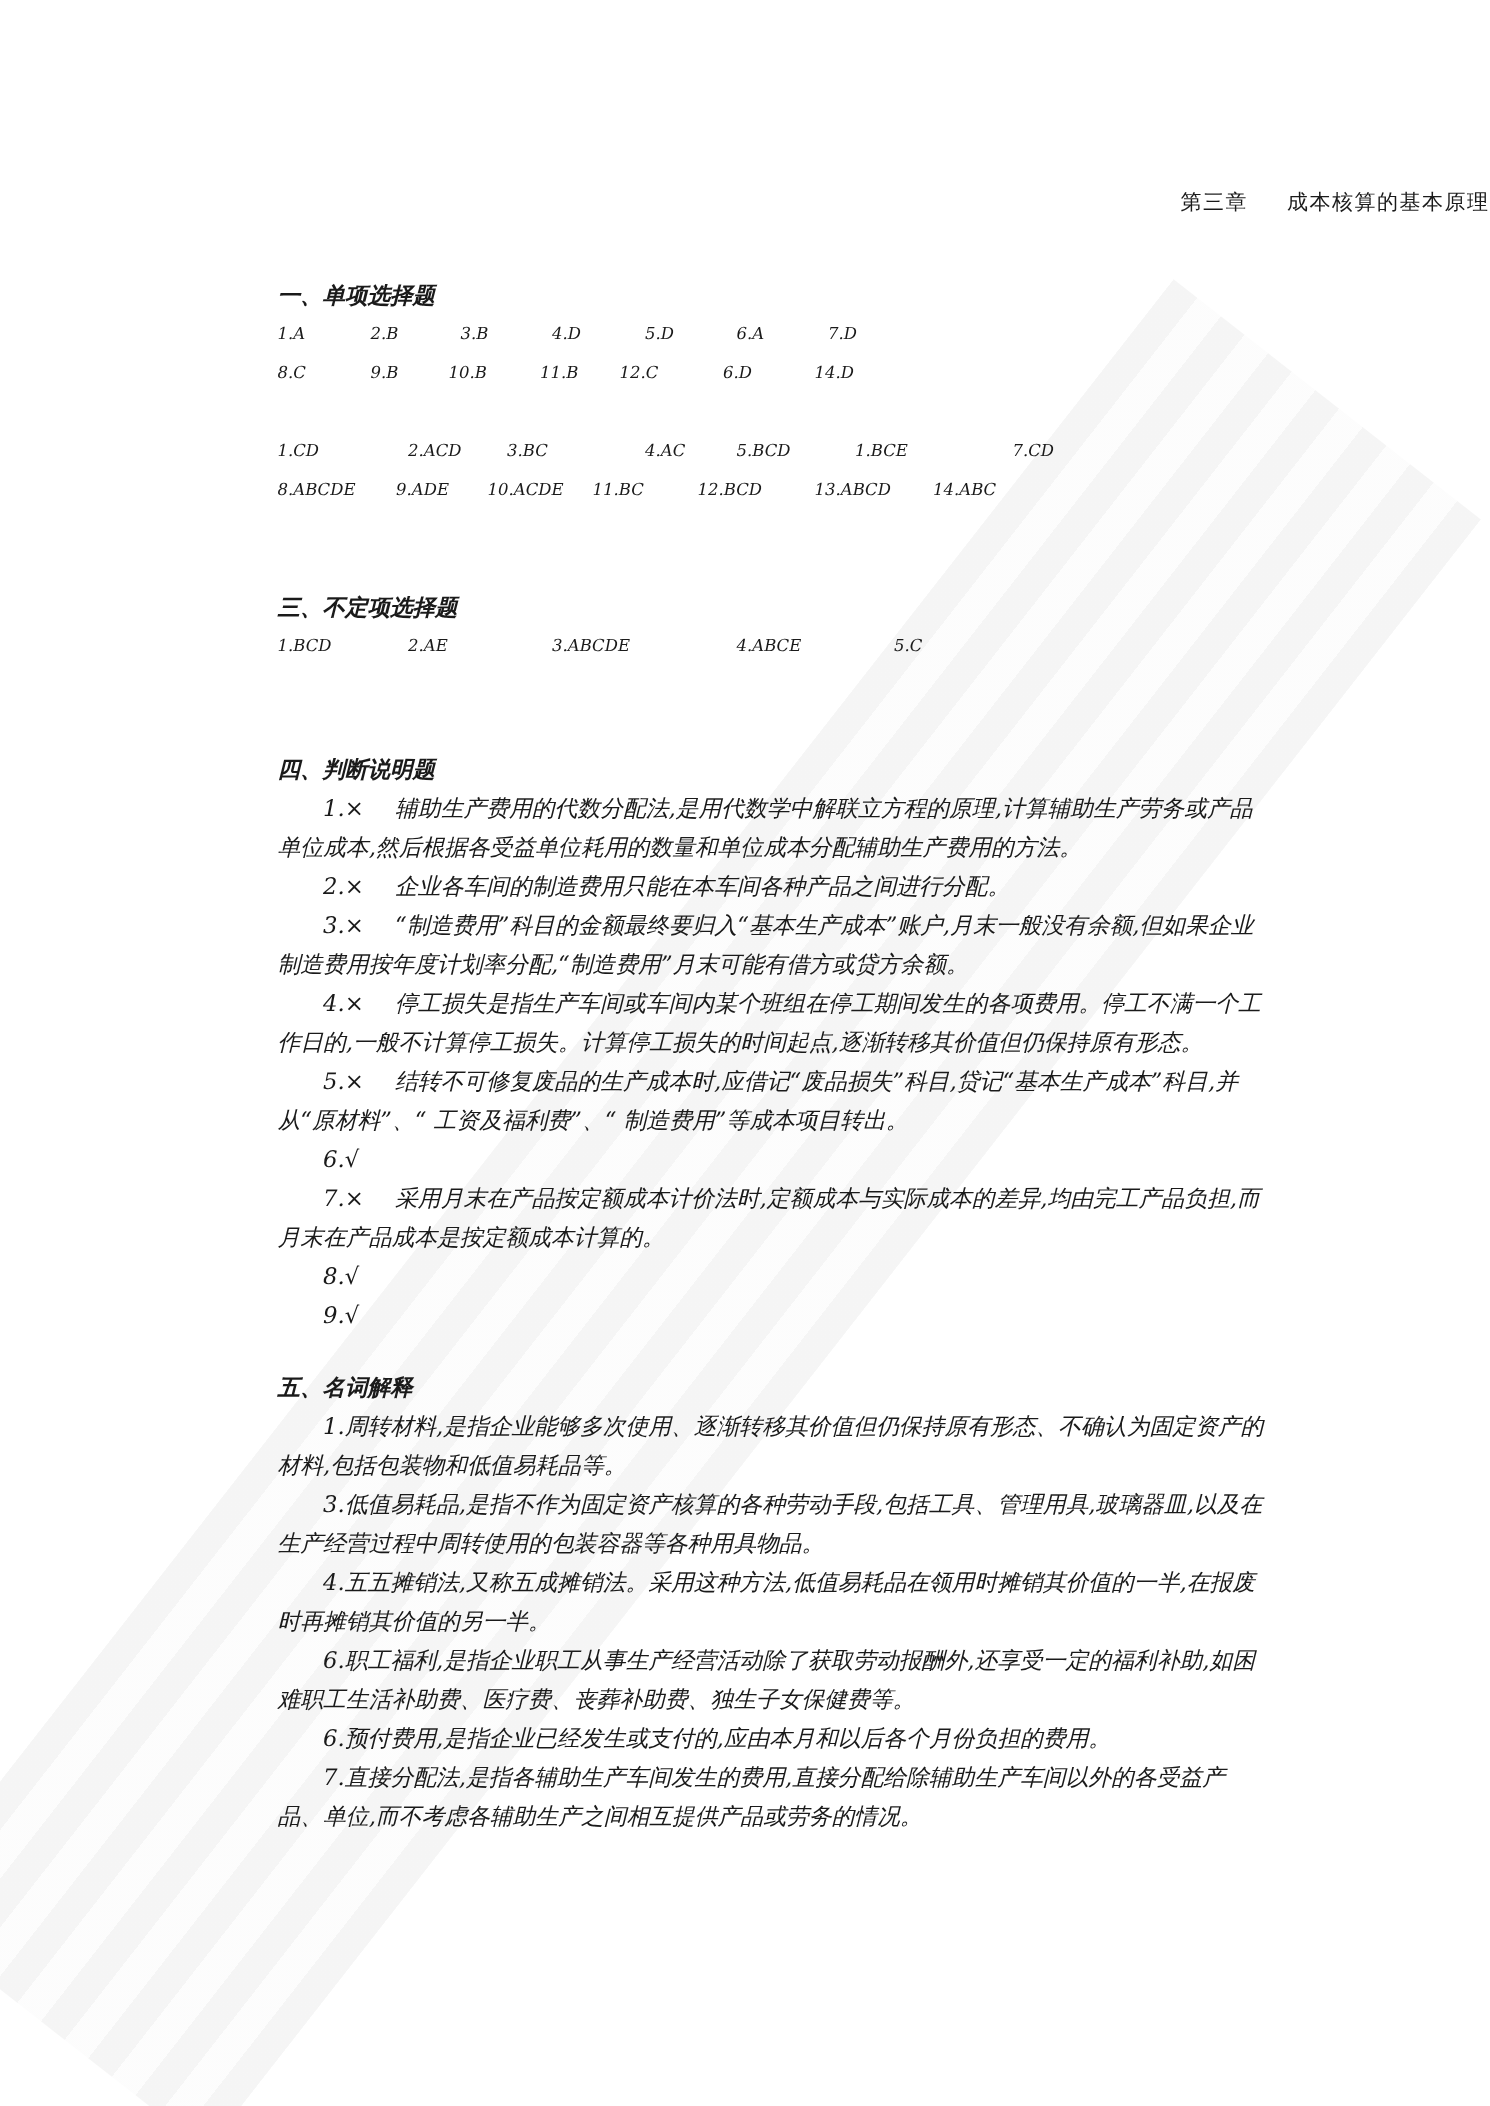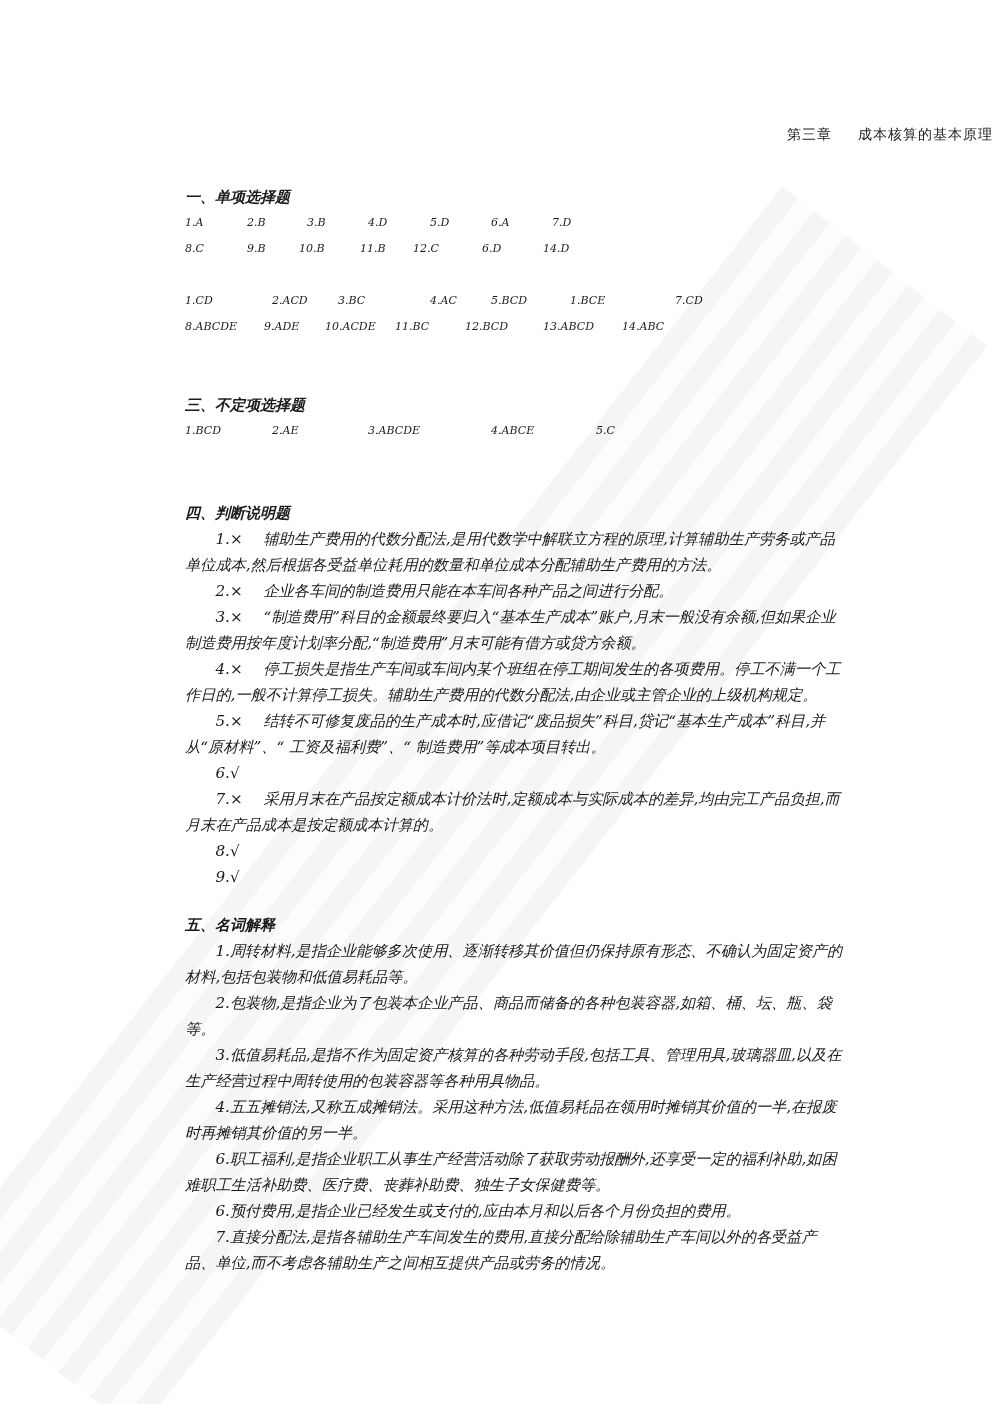--- a/index.html
+++ b/index.html
@@ -89,31 +89,30 @@
       <span style="left:306px">4.ABCE</span>
       <span style="left:411px">5.C</span>
     </div>
   </div>
 
   <div class="section para" style="top:468px;margin-top:32px;">
     <div class="heading">四、判断说明题</div>
     <p><span class="mark">1.×</span><span>辅助生产费用的代数分配法,是用代数学中解联立方程的原理,计算辅助生产劳务或产品单位成本,然后根据各受益单位耗用的数量和单位成本分配辅助生产费用的方法。</span></p>
     <p><span class="mark">2.×</span><span>企业各车间的制造费用只能在本车间各种产品之间进行分配。</span></p>
     <p><span class="mark">3.×</span><span>“制造费用”科目的金额最终要归入“基本生产成本”账户,月末一般没有余额,但如果企业制造费用按年度计划率分配,“制造费用”月末可能有借方或贷方余额。</span></p>
-    <p><span class="mark">4.×</span><span>停工损失是指生产车间或车间内某个班组在停工期间发生的各项费用。停工不满一个工作日的,一般不计算停工损失。辅助生产费用的代数分配法,由企业或主管企业的上级机构规定。</span></p>
+    <p><span class="mark">4.×</span><span>停工损失是指生产车间或车间内某个班组在停工期间发生的各项费用。停工不满一个工作日的,一般不计算停工损失。计算停工损失的时间起点,逐渐转移其价值但仍保持原有形态。</span></p>
     <p><span class="mark">5.×</span><span>结转不可修复废品的生产成本时,应借记“废品损失”科目,贷记“基本生产成本”科目,并从“原材料”、“ 工资及福利费”、“ 制造费用”等成本项目转出。</span></p>
     <p><span class="mark">6.√</span><span></span></p>
     <p><span class="mark">7.×</span><span>采用月末在产品按定额成本计价法时,定额成本与实际成本的差异,均由完工产品负担,而月末在产品成本是按定额成本计算的。</span></p>
     <p><span class="mark">8.√</span><span></span></p>
     <p><span class="mark">9.√</span><span></span></p>
   </div>
 
   <div class="section para" style="top:912px;">
     <div class="heading">五、名词解释</div>
     <p>1.周转材料,是指企业能够多次使用、逐渐转移其价值但仍保持原有形态、不确认为固定资产的材料,包括包装物和低值易耗品等。</p>
-    <p>2.包装物,是指企业为了包装本企业产品、商品而储备的各种包装容器,如箱、桶、坛、瓶、袋等。</p>
     <p>3.低值易耗品,是指不作为固定资产核算的各种劳动手段,包括工具、管理用具,玻璃器皿,以及在生产经营过程中周转使用的包装容器等各种用具物品。</p>
     <p>4.五五摊销法,又称五成摊销法。采用这种方法,低值易耗品在领用时摊销其价值的一半,在报废时再摊销其价值的另一半。</p>
     <p>6.职工福利,是指企业职工从事生产经营活动除了获取劳动报酬外,还享受一定的福利补助,如困难职工生活补助费、医疗费、丧葬补助费、独生子女保健费等。</p>
     <p>6.预付费用,是指企业已经发生或支付的,应由本月和以后各个月份负担的费用。</p>
     <p>7.直接分配法,是指各辅助生产车间发生的费用,直接分配给除辅助生产车间以外的各受益产品、单位,而不考虑各辅助生产之间相互提供产品或劳务的情况。</p>
   </div>
 </div>
 
 </body></html>

